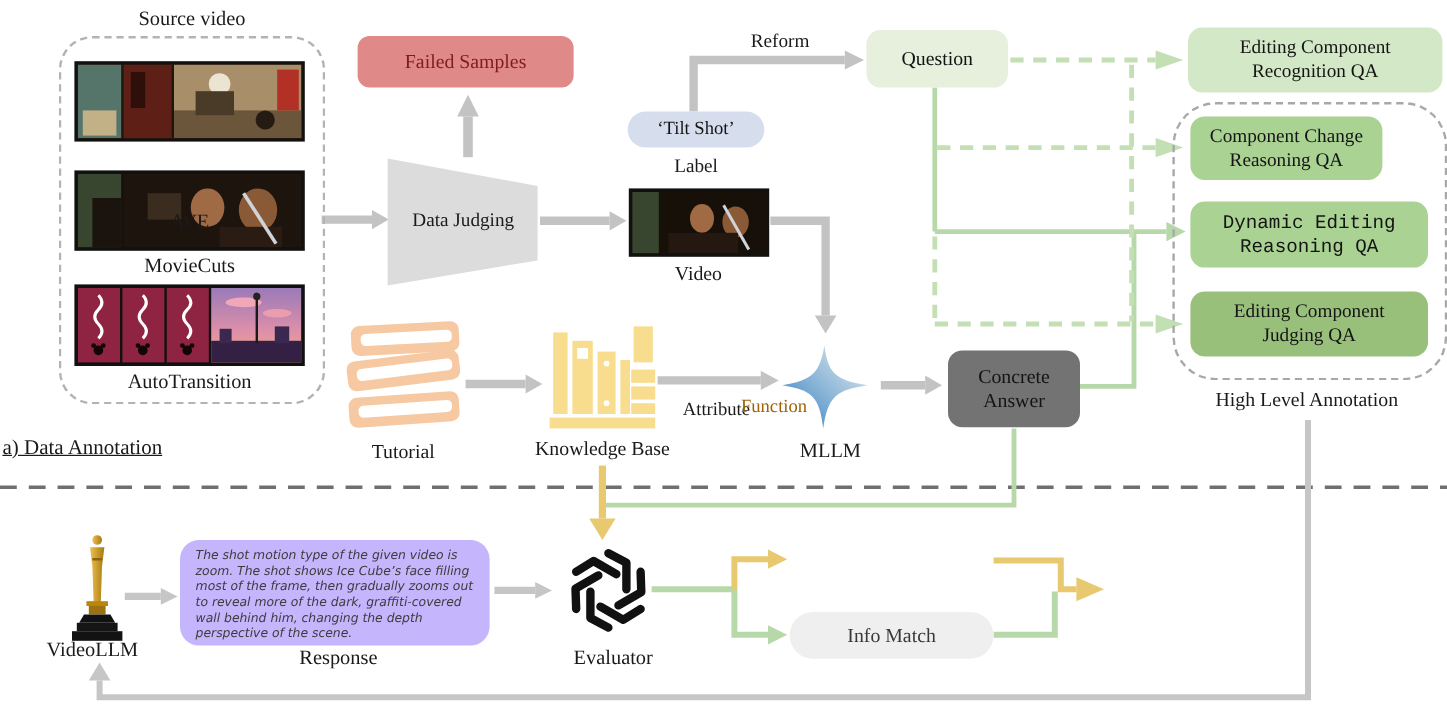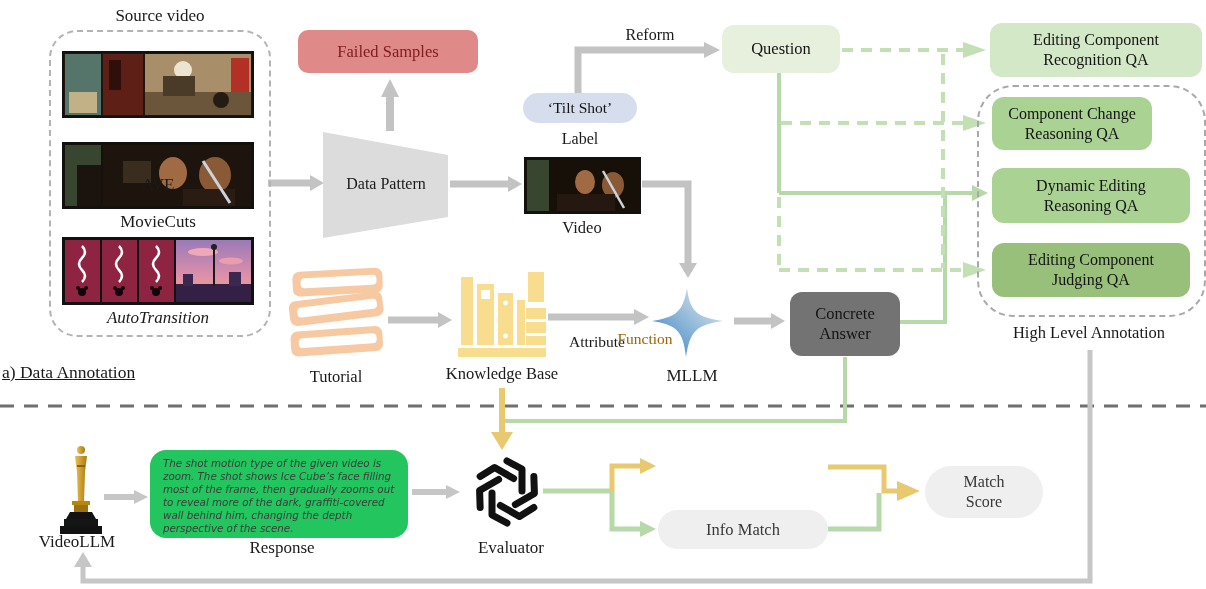--- a/index.html
+++ b/index.html
@@ -7,21 +7,21 @@
           font-family:"Liberation Serif",serif;}
   #diagram-svg{position:absolute;left:0;top:0;z-index:0;}
   .lbl{position:absolute;z-index:2;font-family:"Liberation Serif",serif;color:#1a1a1a;
        white-space:nowrap;transform:translateX(-50%);}
   .lbl.left{transform:none;}
   .rbox{position:absolute;z-index:1;display:flex;flex-direction:column;align-items:center;
         justify-content:center;text-align:center;font-family:"Liberation Serif",serif;color:#141414;}
   .rbox span{display:block;line-height:20px;}
   .dashed-frame{position:absolute;z-index:1;border:2.5px dashed #b3b3b3;border-radius:28px;}
   #hl-frame{border-radius:36px;border-color:#a8a8a8;}
-  #response-bubble{position:absolute;z-index:1;background:#22c55e;border-radius:16px;
+  #response-bubble{position:absolute;z-index:1;background:#c4b5fd;border-radius:16px;
         font-family:"DejaVu Sans",sans-serif;font-style:italic;font-size:10.3px;line-height:12.9px;
         color:#3c3c3c;text-align:left;padding:7px 11px 0 13px;box-sizing:border-box;}
   .pill{border-radius:20px;background:#efefef;color:#383838;}
 </style>
 </head>
 <body>
 
 <div id="canvas">
 
 <svg id="diagram-svg" width="1206" height="589" viewBox="0 0 1206 589">
@@ -250,28 +250,28 @@
   </g>
 </svg>
 
 <div class="dashed-frame" id="src-frame" style="left:49px;top:30px;width:218px;height:303px;"></div>
 <div class="dashed-frame" id="hl-frame" style="left:977px;top:85px;width:225px;height:228px;"></div>
 
 <div class="lbl left" style="left:2px;top:362px;font-size:17.5px;text-decoration:underline;">a) Data Annotation</div>
 <div class="lbl" style="left:160px;top:6px;font-size:17px;">Source video</div>
 <div class="lbl" style="left:158px;top:129px;font-size:17px;margin-top:46px;">AVE</div>
 <div class="lbl" style="left:158px;top:212px;font-size:17px;">MovieCuts</div>
-<div class="lbl" style="left:158px;top:308px;font-size:17px;font-style:italic;">AutoTransition</div>
+<div class="lbl" style="left:158px;top:308px;font-size:17px;">AutoTransition</div>
 
 <div class="rbox" style="left:298px;top:30px;width:180px;height:43px;border-radius:10px;
      background:#e08989;color:#7f1d1d;font-size:16.5px;">
   <span>Failed Samples</span>
 </div>
 
-<div class="lbl" style="left:386px;top:175px;font-size:16px;">Data Pattern</div>
+<div class="lbl" style="left:386px;top:175px;font-size:16px;">Data Judging</div>
 
 <div class="rbox" style="left:523px;top:93px;width:114px;height:30px;border-radius:15px;
      background:#d6deee;font-size:15.5px;">
   <span>‘Tilt Shot’</span>
 </div>
 <div class="lbl" style="left:580px;top:130px;font-size:16px;">Label</div>
 <div class="lbl" style="left:650px;top:26px;font-size:16px;">Reform</div>
 
 <div class="rbox" style="left:722px;top:25px;width:118px;height:48px;border-radius:12px;
      background:#e6f0dd;font-size:16.5px;">
@@ -295,21 +295,21 @@
      background:#d3e8c6;font-size:16px;">
   <span>Editing Component</span>
   <span>Recognition QA</span>
 </div>
 <div class="rbox" style="left:992px;top:97px;width:160px;height:53px;border-radius:12px;
      background:#a9d293;font-size:16px;">
   <span>Component Change</span>
   <span>Reasoning QA</span>
 </div>
 <div class="rbox" style="left:992px;top:168px;width:198px;height:55px;border-radius:12px;
-     background:#a9d293;font-size:16px;">
+     background:#a9d293;font-size:16px;font-family:Liberation Mono, monospace;">
   <span>Dynamic Editing</span>
   <span>Reasoning QA</span>
 </div>
 <div class="rbox" style="left:992px;top:243px;width:198px;height:54px;border-radius:12px;
      background:#99c07b;font-size:16px;">
   <span>Editing Component</span>
   <span>Judging QA</span>
 </div>
 <div class="lbl" style="left:1089px;top:323px;font-size:16.5px;">High Level Annotation</div>
 
@@ -317,18 +317,14 @@
 
 <div id="response-bubble" style="left:150px;top:450px;width:258px;height:88px;">
   <span>The shot motion type of the given video is zoom. The shot shows Ice Cube’s face filling most of the frame, then gradually zooms out to reveal more of the dark, graffiti-covered wall behind him, changing the depth perspective of the scene.</span>
 </div>
 <div class="lbl" style="left:282px;top:538px;font-size:17px;">Response</div>
 <div class="lbl" style="left:511px;top:538px;font-size:17px;">Evaluator</div>
 
 <div class="rbox pill" style="left:658px;top:510px;width:170px;height:39px;font-size:16.5px;">
   <span>Info Match</span>
 </div>
-<div class="rbox pill" style="left:925px;top:466px;width:118px;height:52px;border-radius:26px;font-size:16px;">
-  <span>Match</span>
-  <span>Score</span>
-</div>
 
 </div>
 
 </body></html>

